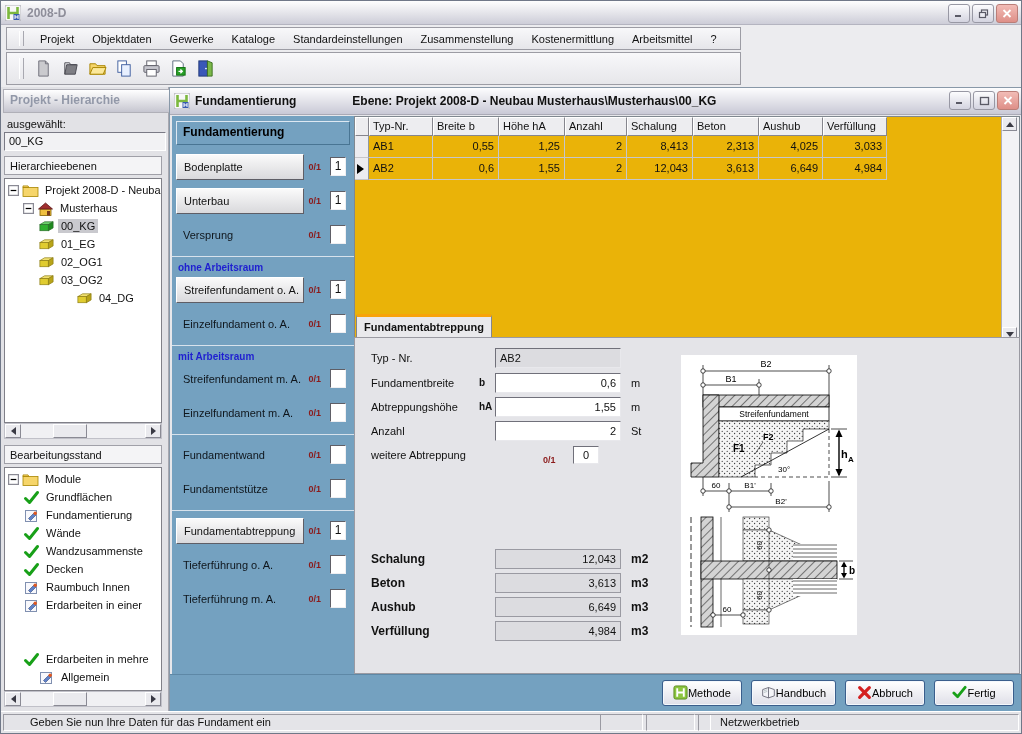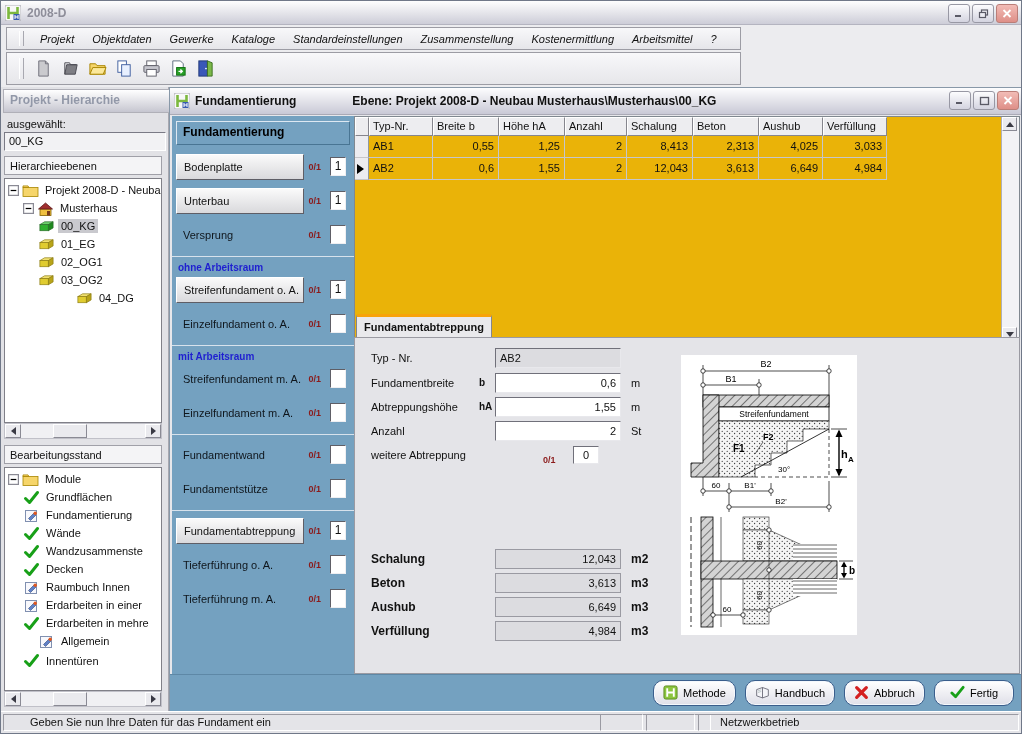--- a/index.html
+++ b/index.html
@@ -12,21 +12,21 @@
   #titlebar{position:absolute;left:0;top:0;width:100%;height:24px;
     background:linear-gradient(#FEFEFE,#CDCDD8);border-bottom:1px solid #B4B4C0;
     display:flex;align-items:center;padding-left:4px;box-sizing:border-box;}
   #titlebar .title{font-weight:bold;font-size:12px;color:#8E8E9A;margin-left:6px;}
   .wbtns{position:absolute;right:3px;top:3px;display:flex;}
   .wbtn{width:20px;height:17px;border-radius:3px;border:1px solid #9898A4;
     background:linear-gradient(#FCFCFE,#D4D4E0);display:flex;align-items:center;justify-content:center;margin-left:2px;}
   .wbtn.close{background:linear-gradient(#F2BCB6,#DE8F88);border-color:#BA7E78;}
 
   
-  #menubar{position:absolute;left:0;top:25px;width:100%;height:20px;background:#ECECEF;font-style:italic;}
+  #menubar{position:absolute;left:0;top:25px;width:100%;height:20px;background:#ECECEF;}
   #toolbar{position:absolute;left:0;top:50px;width:100%;height:36px;background:#ECECEF;}
   .bar-box{position:absolute;left:5px;top:1px;width:735px;box-sizing:border-box;
     border:1px solid #9C9CA4;background:linear-gradient(#F8F8FA,#E6E6EA);
     display:flex;align-items:center;padding-left:12px;}
   #menubar .bar-box{height:23px;}
   #toolbar .bar-box{height:33px;}
   .grip{width:3px;height:70%;border-left:1px solid #fff;border-right:1px solid #A8A8B0;margin-right:7px;}
   .menu-item{padding:2px 9px;cursor:default;}
   .tbtn{width:25px;height:25px;display:flex;align-items:center;justify-content:center;margin-right:2px;}
   .tbtn svg{width:19px;height:19px;}
@@ -132,23 +132,23 @@
   .f-unit.b{font-weight:bold;font-size:12px;}
   .f-ratio{position:absolute;left:188px;top:5px;color:#8B1A1A;font-size:9px;font-weight:bold;}
   .f-mini{position:absolute;left:218px;top:1px;width:26px;height:18px;box-sizing:border-box;background:#fff;
     border:1px solid;border-color:#70707A #E8E8EC #E8E8EC #70707A;text-align:center;line-height:16px;}
   #diagram{position:absolute;left:326px;top:17px;width:176px;height:280px;background:#fff;}
 
   
   #iw-footer{position:absolute;left:0;top:560px;right:0;height:36px;background:#74A1C0;
     border-top:1px solid #5E88A6;display:flex;align-items:center;justify-content:flex-end;padding-right:8px;}
   .fbtn{height:26px;min-width:80px;box-sizing:border-box;margin-left:9px;
-    background:linear-gradient(#FFFFFF,#DFDFE8);border:1px solid #3A5E8C;border-radius:10px;
+    background:linear-gradient(#FFFFFF,#DFDFE8);border:1px solid #3A5E8C;border-radius:3px;
     box-shadow:inset 0 0 0 1px #F4F8FC;display:flex;align-items:center;justify-content:center;
-    gap:5px;padding:0 9px;font-size:11px;}
+    padding:0 9px;font-size:11px;}
   .fbtn svg{width:15px;height:15px;}
 
   
   #statusbar{position:absolute;left:0;bottom:0;width:100%;height:21px;background:#E4E4E8;border-top:1px solid #FFFFFF;}
   .ss{position:absolute;top:2px;height:17px;box-sizing:border-box;line-height:15px;
     border:1px solid;border-color:#9A9AA2 #FFFFFF #FFFFFF #9A9AA2;}
   #ss1{left:2px;width:708px;padding-left:26px;}
   #ss2{left:599px;width:43px;}
   #ss3{left:645px;width:49px;}
   #ss4{left:697px;right:2px;padding-left:21px;}
@@ -427,21 +427,21 @@
         <div class="trow" style="padding-left: 18px;">
           <span class="ticon">
             <svg viewBox="0 0 16 15">
               <rect x="2" y="2.5" width="11" height="11" fill="#F8F8FC" stroke="#8090B0"></rect>
               <path d="M5 10.5 L10.5 5 L12.5 7 L7 12.5 z" fill="#6080C8" stroke="#2E4878" stroke-width="0.6"></path>
               <circle cx="11.7" cy="5.2" r="1.7" fill="#E05820"></circle>
             </svg>
           </span>
           <span class="tlbl">Erdarbeiten in einer</span>
         </div>
-        <div class="trow" style="padding-left: 18px;">
+        <div class="trow" style="padding-left: 18px; margin-top: 36px;">
           <span class="ticon">
             <svg viewBox="0 0 16 15">
               <path d="M2 8.5 L6 12.5 L14 2.5" fill="none" stroke="#18A018" stroke-width="3" stroke-linecap="round" stroke-linejoin="round"></path>
             </svg>
           </span>
           <span class="tlbl">Erdarbeiten in mehre</span>
         </div>
         <div class="trow" style="padding-left: 33px;">
           <span class="ticon">
             <svg viewBox="0 0 16 15">

